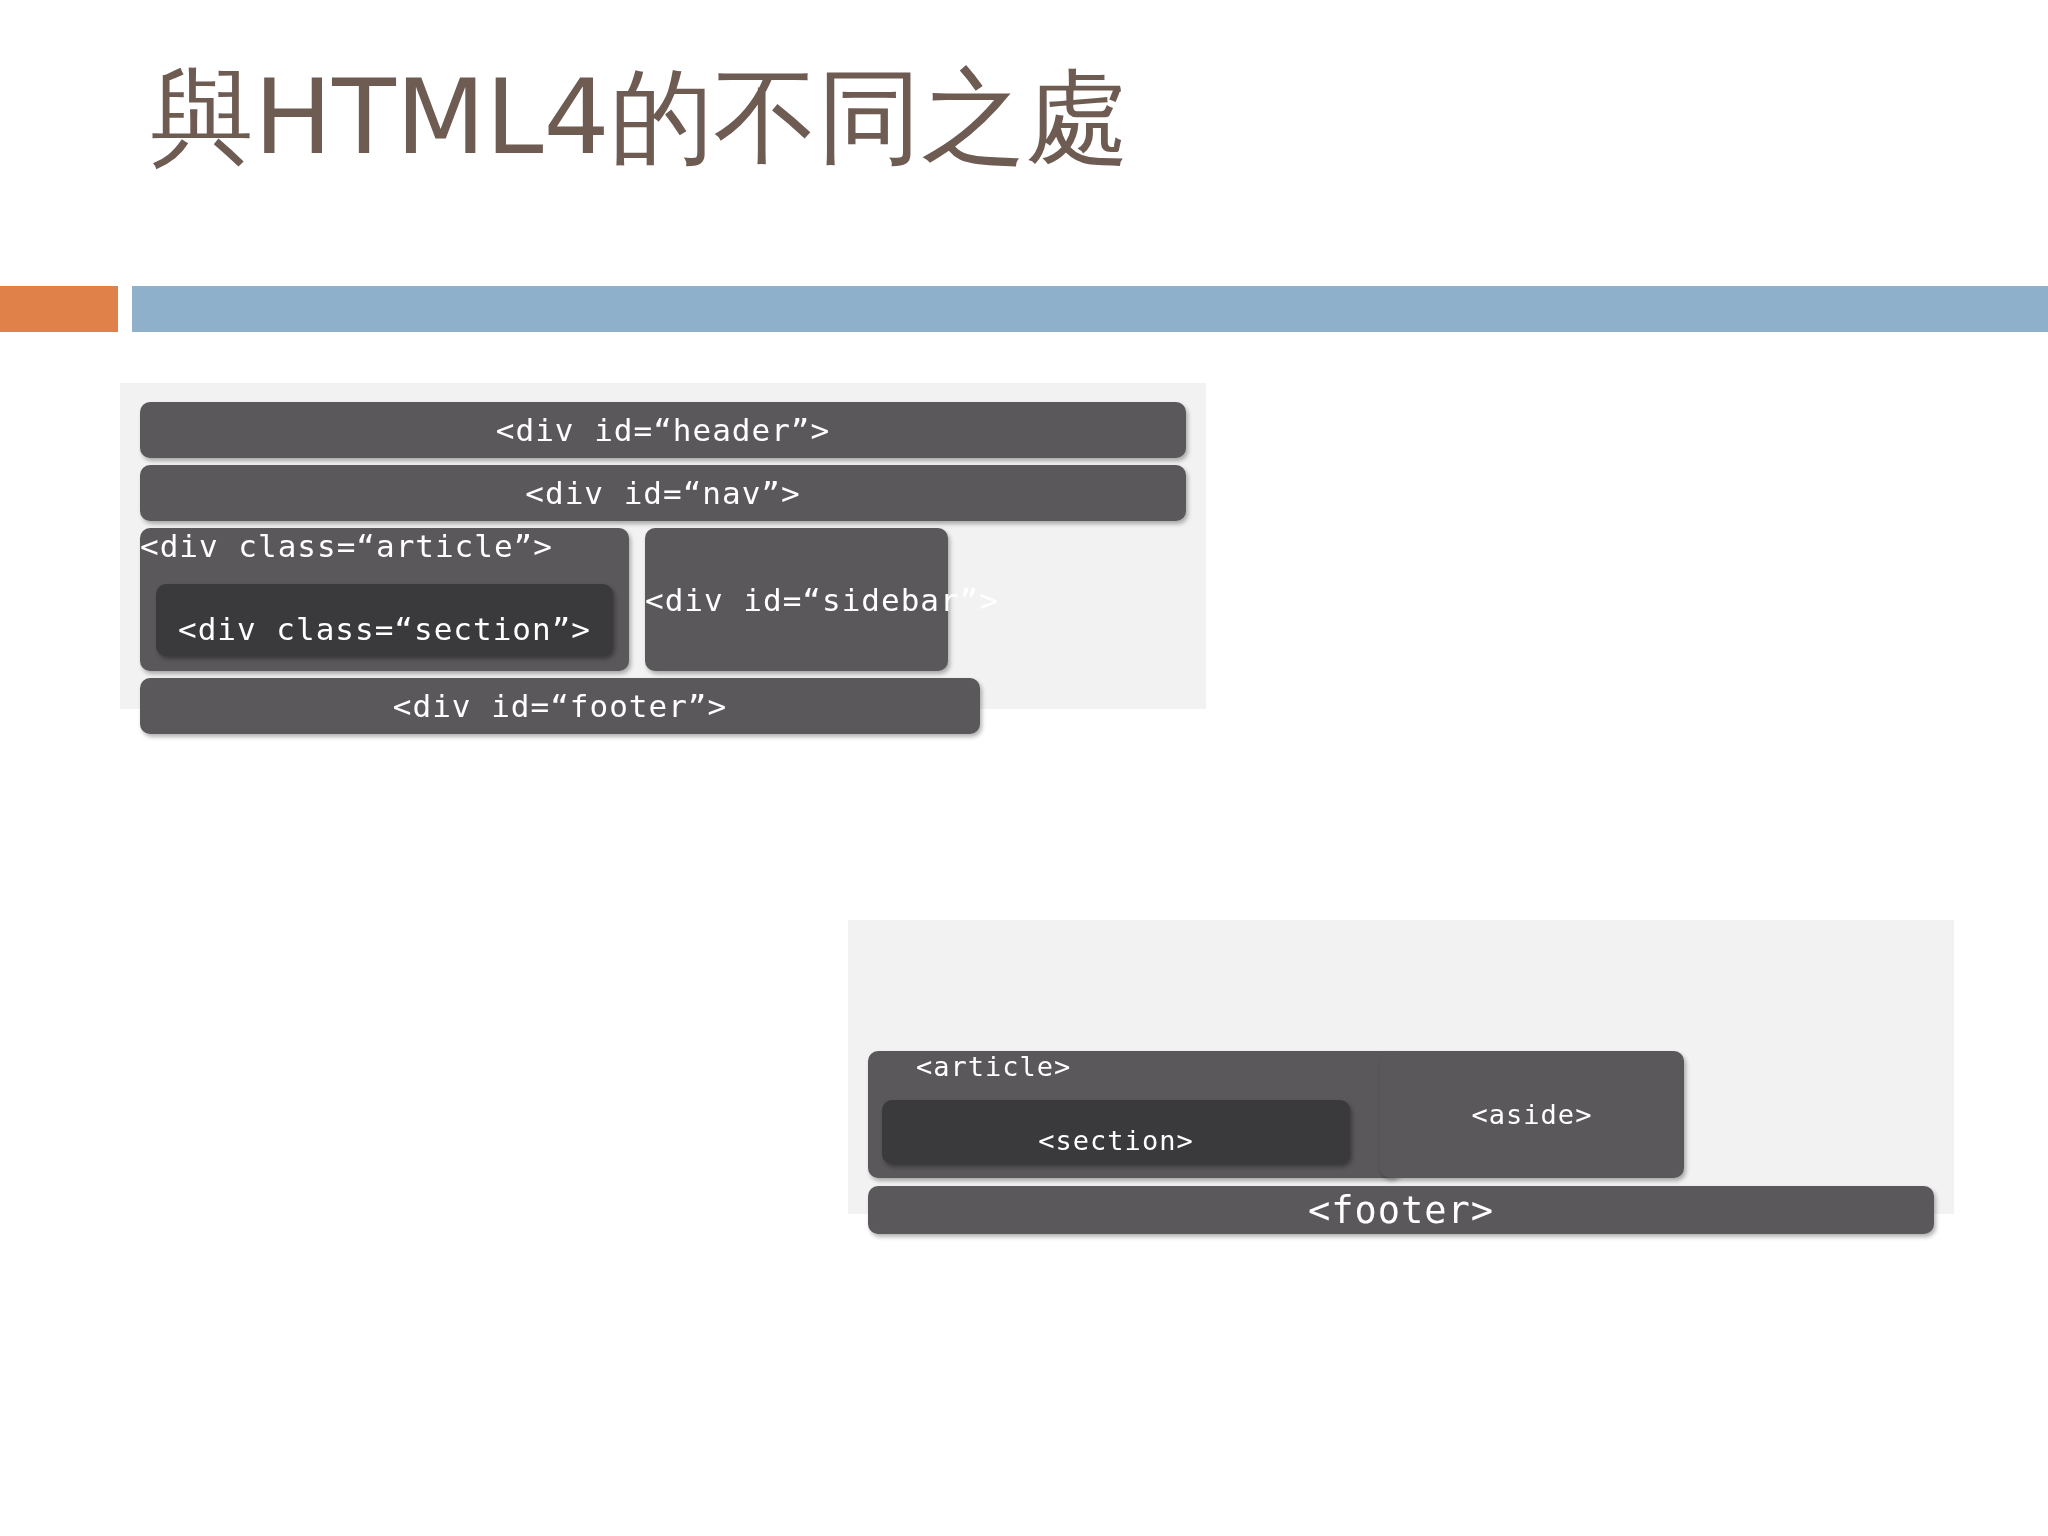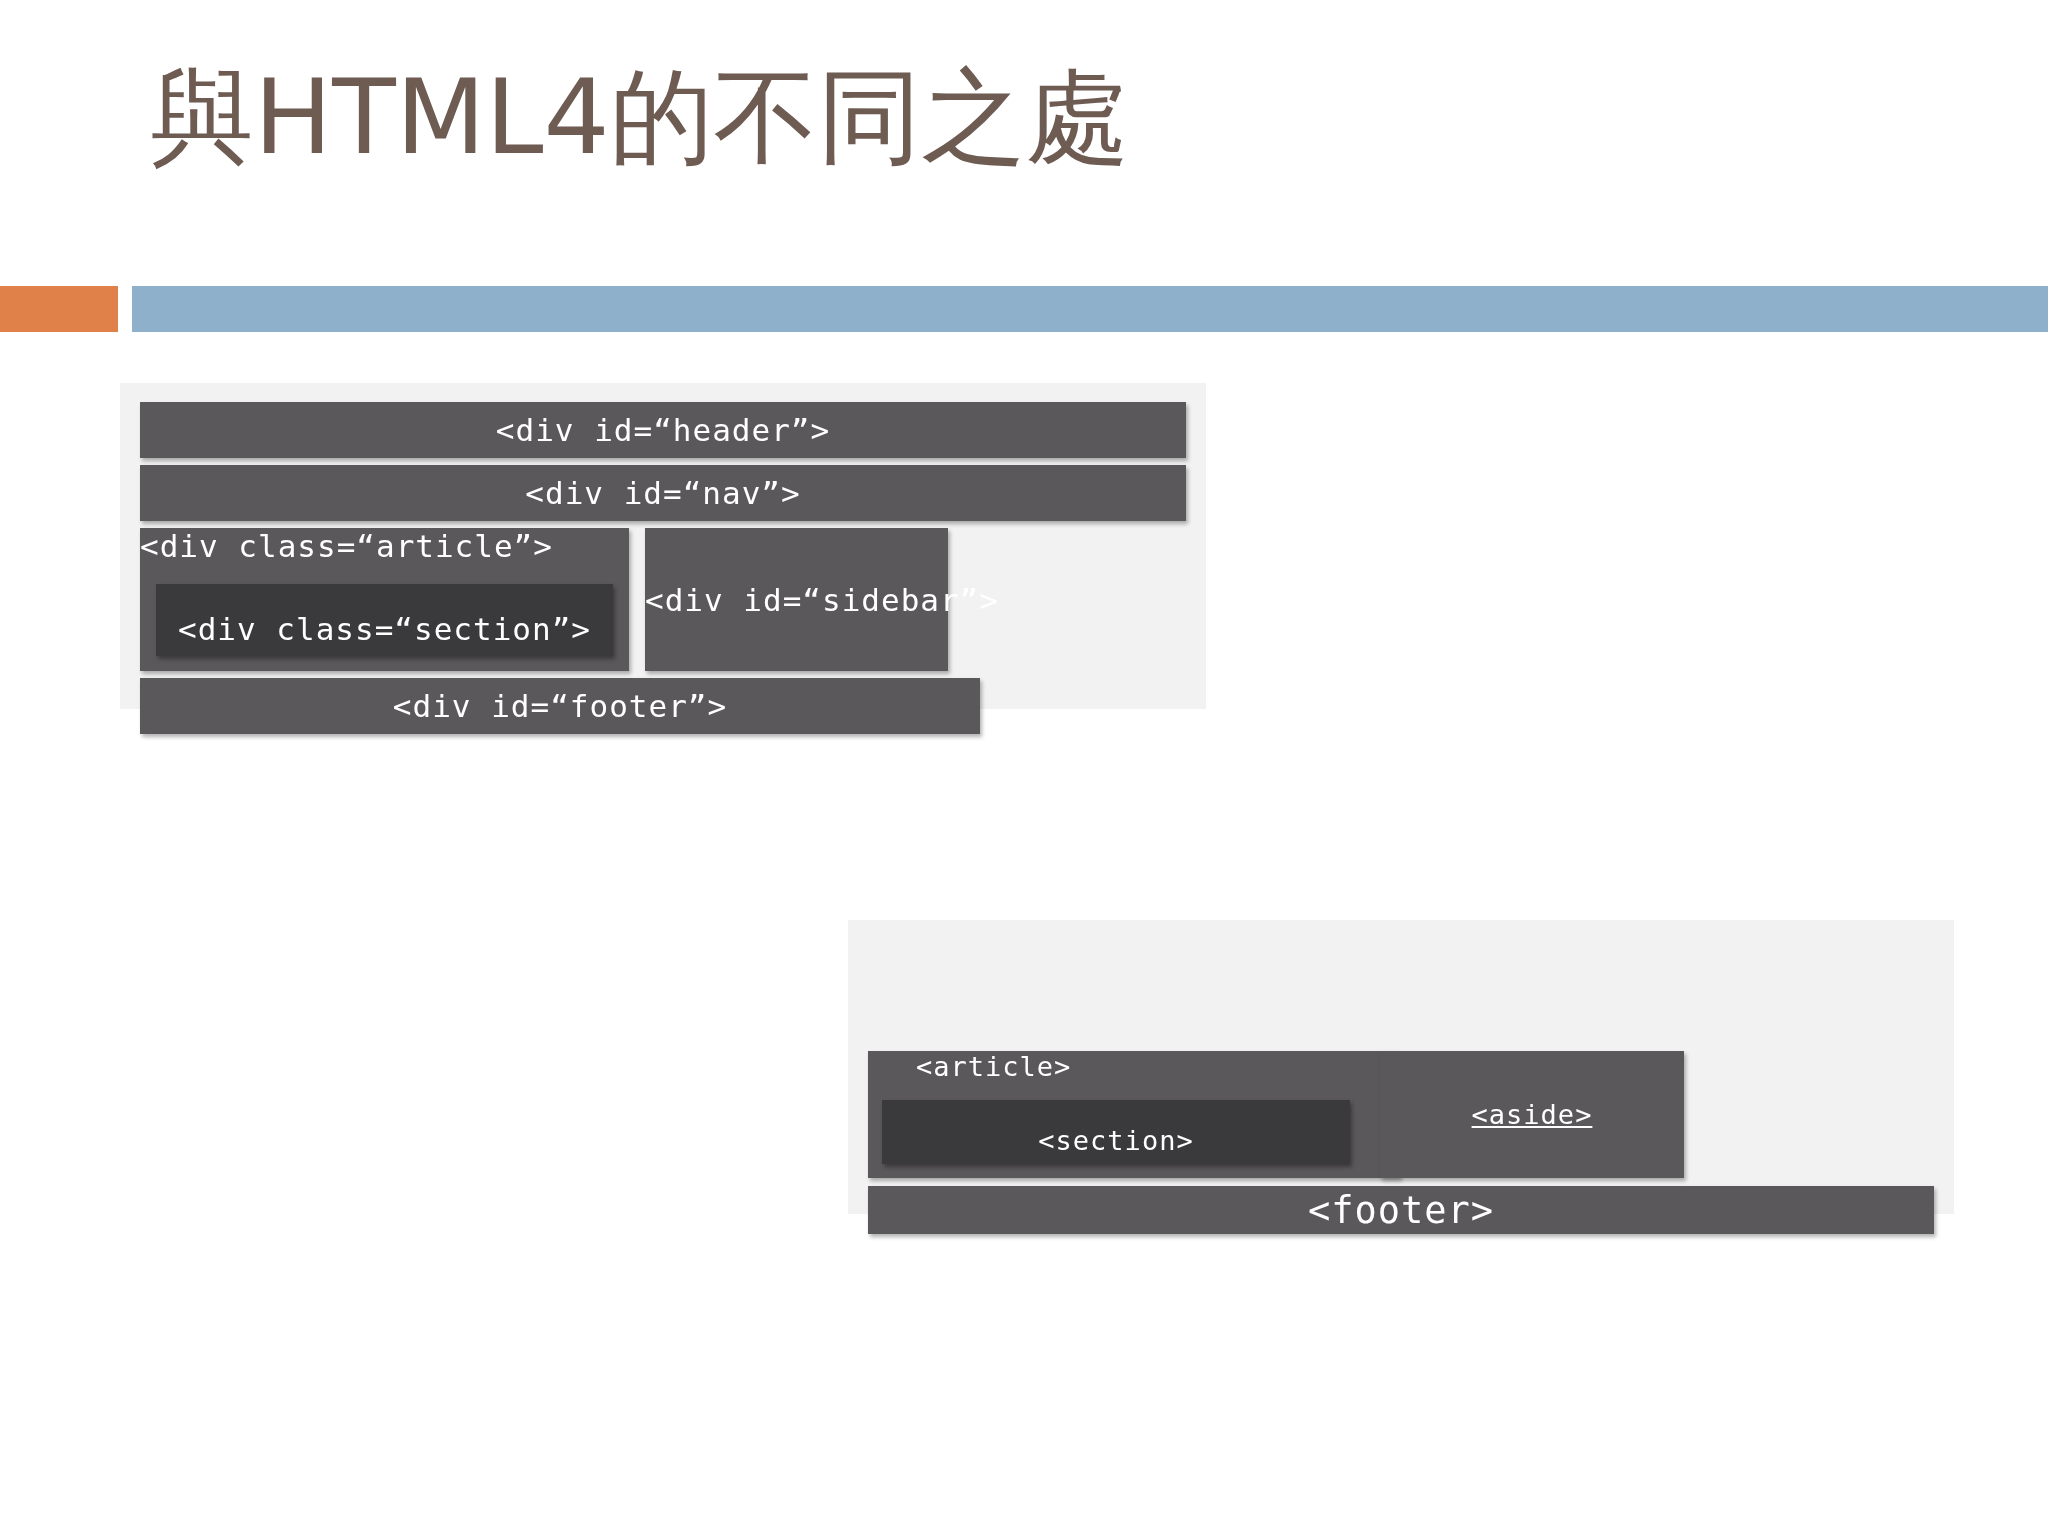--- a/index.html
+++ b/index.html
@@ -68,21 +68,21 @@
     top: 19px;
     right: 20px;
     bottom: 19px;
   }
 
   
   .box {
     position: absolute;
     box-sizing: border-box;
     background: #5A585B;
-    border-radius: 0;
+    border-radius: 10px;
     color: #FFFFFF;
     box-shadow: 2px 3px 4px rgba(0,0,0,0.30);
     display: flex;
     align-items: center;
     justify-content: center;
     font-family: "DejaVu Sans Mono", "Liberation Mono", monospace;
     letter-spacing: 1px;
     white-space: nowrap;
   }
   .box.dark {
@@ -110,21 +110,21 @@
   #p1-footer  { left: 0;   top: 276px; width: 840px; height: 56px;  font-size: 31px; }
 
   
   #panel-html5 { left: 848px; top: 920px; width: 1106px; height: 294px; }
   #p2-header  { left: 0;   top: 0;   width: 1066px; height: 48px;  font-size: 27px; }
   #p2-nav     { left: 0;   top: 56px; width: 1066px; height: 48px;  font-size: 27px; }
   #p2-article { left: 0;   top: 112px; width: 532px;  height: 127px; font-size: 27px; padding-left: 48px; }
   #p2-article .box-label { margin-top: 16px; }
   #p2-section { position: absolute; left: 14px; top: 49px; width: 468px; height: 64px;
                 font-size: 27px; }
-  #p2-aside   { left: 512px; top: 112px; width: 304px; height: 127px; font-size: 27px; text-decoration: underline; }
+  #p2-aside   { left: 512px; top: 112px; width: 304px; height: 127px; font-size: 27px; }
   #p2-footer  { left: 0;   top: 247px; width: 1066px; height: 48px;  font-size: 37px; }
 </style>
 </head>
 <body>
 
 <div class="slide-title">與HTML4的不同之處</div>
 
 <div class="divider">
   <div class="divider-accent"></div>
   <div class="divider-bar"></div>

